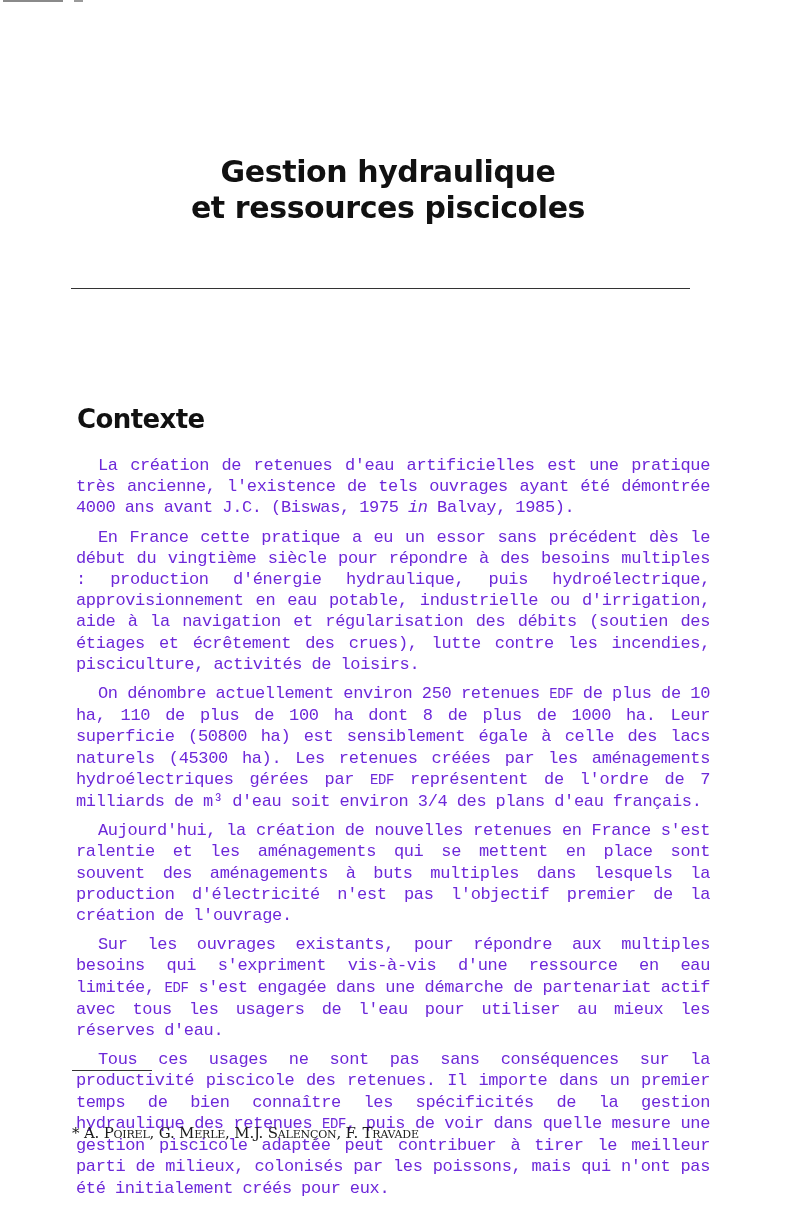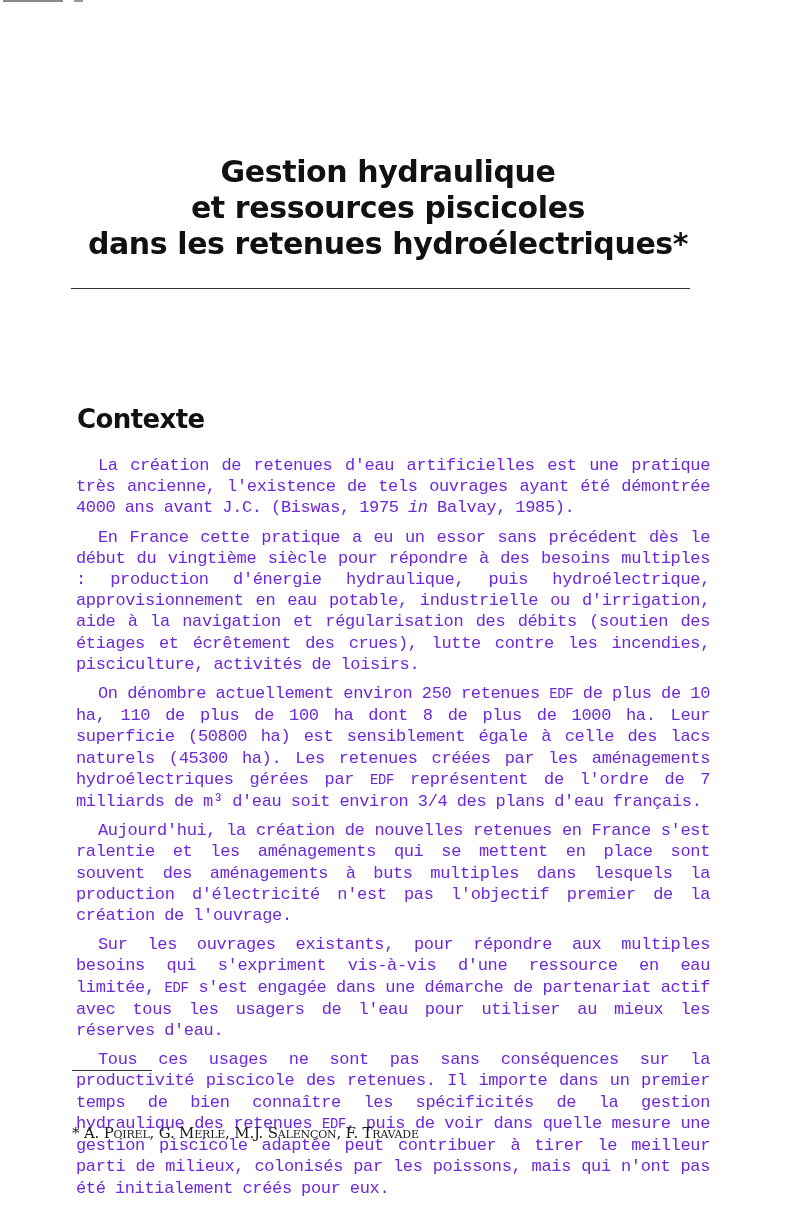--- a/index.html
+++ b/index.html
@@ -111,21 +111,20 @@
   </style>
 </head>
 <body>
 
 <div class="scan-mark"></div>
 <div class="scan-mark2"></div>
 
 <h1 class="title-block" style="margin:0;">
   <span class="title-line">Gestion hydraulique</span>
   <span class="title-line">et ressources piscicoles</span>
-  <span class="title-line">dans les retenues hydroélectriques*</span>
 </h1>
 
 <div class="title-rule"></div>
 
 <h2 class="section-heading">Contexte</h2>
 
 <div class="body-text" id="body-text">
     <p><span>La création de retenues d'eau artificielles est une pratique très ancienne, l'existence de tels ouvrages ayant été démontrée 4000 ans avant J.C. (Biswas, 1975 </span><span style="font-style: italic;">in</span><span> Balvay, 1985).</span></p>
     <p><span>En France cette pratique a eu un essor sans précédent dès le début du vingtième siècle pour répondre à des besoins multiples : production d'énergie hydraulique, puis hydroélectrique, approvisionnement en eau potable, industrielle ou d'irrigation, aide à la navigation et régularisation des débits (soutien des étiages et écrêtement des crues), lutte contre les incendies, pisciculture, activités de loisirs.</span></p>
     <p><span>On dénombre actuellement environ 250 retenues </span><span class="smallcaps">EDF</span><span> de plus de 10 ha, 110 de plus de 100 ha dont 8 de plus de 1000 ha. Leur superficie (50800 ha) est sensiblement égale à celle des lacs naturels (45300 ha). Les retenues créées par les aménagements hydroélectriques gérées par </span><span class="smallcaps">EDF</span><span> représentent de l'ordre de 7 milliards de m³ d'eau soit environ 3/4 des plans d'eau français.</span></p>

